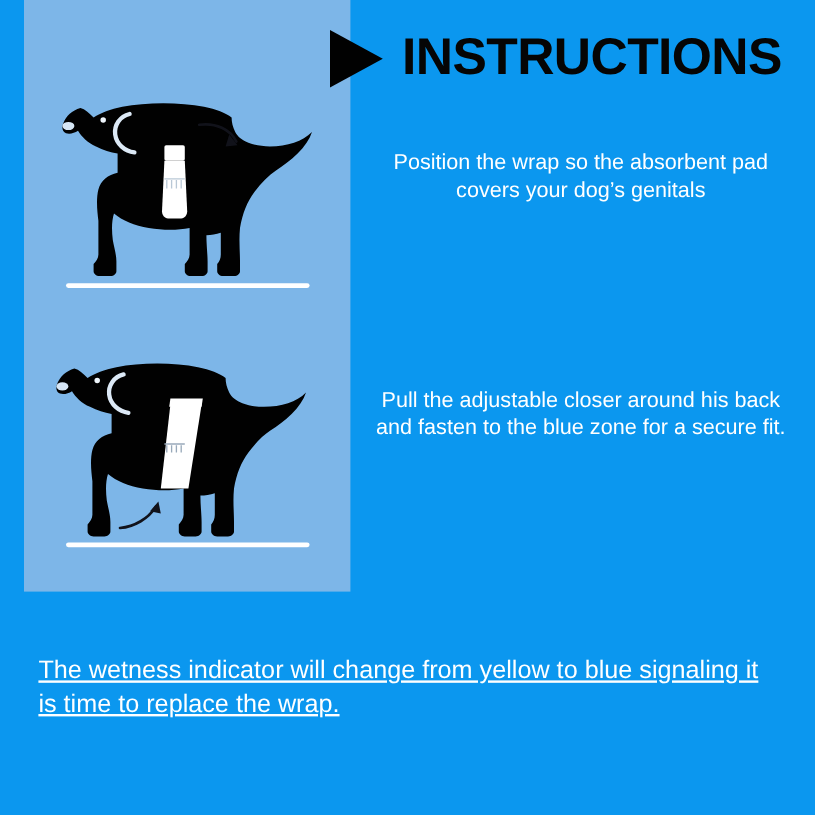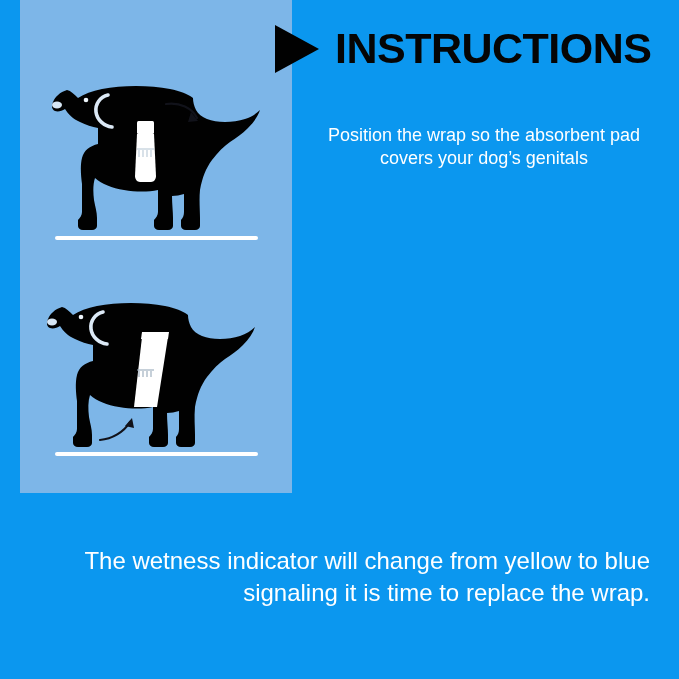--- a/index.html
+++ b/index.html
@@ -61,24 +61,25 @@
   }
   #step-text-1 { left:303px; top:124px;  width:362px; }
   #step-text-2 { left:303px; top:322px;  width:362px; }
 
   
   .footer-note {
     position:absolute;
     left:32px; top:545px;
     width:618px;
     color:#ffffff;
-    font-size:24px;
+    font-size:21px;
     line-height:1.32;
-    text-align:right;
+    text-align:left;
     font-weight:500;
+    text-decoration:underline;
   }
 
   
   .dog-fig { position:absolute; }
   #dog-figure-1 { left:20px; top:72px;  width:272px; height:180px; }
   #dog-figure-2 { left:20px; top:280px; width:272px; height:185px; }
   .dog-fig svg { display:block; width:100%; height:100%; }
 </style>
 </head>
 <body>
@@ -254,16 +255,17 @@
 
       <g fill="none" stroke="#11121a" stroke-width="2.2">
         <path d="M80,160 C92,159 104,152 110,142" stroke-linecap="round"></path>
         <path d="M105,146 L112,138 L114,148 Z" fill="#11121a" stroke="none"></path>
       </g>
 
       <rect x="35" y="172" width="203" height="4" rx="2" fill="#ffffff"></rect>
     </svg>
   </div>
 
+  <div class="step-text" id="step-text-2">Pull the adjustable closer around his back and fasten to the blue zone for a secure fit.</div>
 
   <div class="footer-note">The wetness indicator will change from yellow to blue signaling it is time to replace the wrap.</div>
 
 </div>
 
 </body></html>

